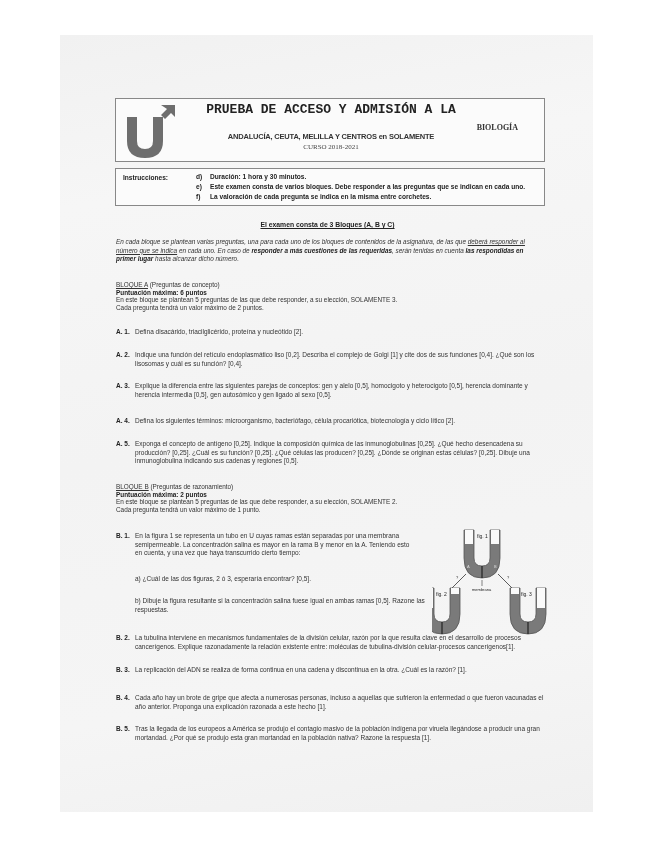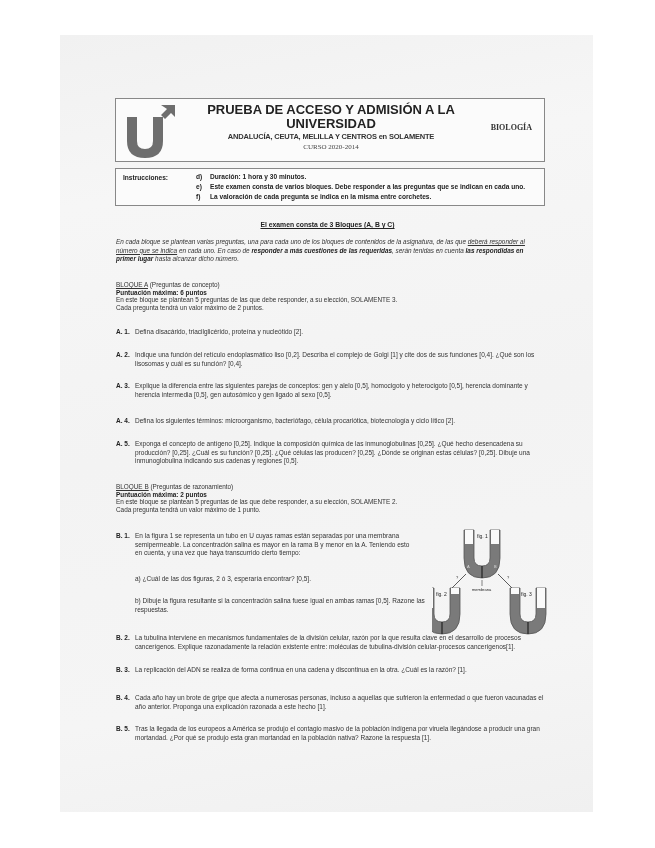--- a/index.html
+++ b/index.html
@@ -11,32 +11,32 @@
     position:absolute; left:60px; top:35px; width:533px; height:777px;
     background:linear-gradient(170deg,#f1f1f1 0%,#f6f6f6 20%,#f3f3f3 50%,#f5f5f5 80%,#f0f0f0 100%);
   }
   .header-box {
     position:absolute; left:115px; top:98px; width:428px; height:62px;
     border:1px solid #888; background:#fbfbfb;
   }
   .logo { position:absolute; left:5px; top:4px; width:55px; height:55px; }
   .title {
     position:absolute; left:80px; top:4px; width:270px; text-align:center;
-    font-family:Liberation Sans, sans-serif; font-weight:bold; font-size:13px; line-height:14px; color:#222;
+    font-family:Liberation Mono, monospace; font-weight:bold; font-size:13px; line-height:14px; color:#222;
   }
   .subtitle {
     position:absolute; left:80px; top:33px; width:270px; text-align:center;
     font-size:7.5px; font-weight:bold; color:#333; letter-spacing:-0.2px;
   }
   .curso {
     position:absolute; left:80px; top:44px; width:270px; text-align:center;
     font-family:"Liberation Serif", serif; font-size:7px; color:#444;
   }
   .subject {
-    position:absolute; right:12px; top:24px;
+    position:absolute; right:26px; top:24px;
     font-family:"Liberation Serif", serif; font-weight:bold; font-size:8px; color:#333;
   }
   .instr-box {
     position:absolute; left:115px; top:168px; width:428px; height:36px;
     border:1px solid #888; background:#fbfbfb; font-size:6.6px; color:#222;
   }
   .instr-label { position:absolute; left:7px; top:5px; font-weight:bold; }
   .instr-item { position:absolute; left:80px; font-weight:bold; }
   .instr-item .k { display:inline-block; width:14px; }
   .exam-heading {
@@ -65,24 +65,23 @@
 
 <div class="page"></div>
 
 <div class="header-box">
   <svg class="logo" viewBox="0 0 55 55">
     <path d="M6 14 L16 14 L16 38 Q16 46 24 46 Q32 46 32 38 L32 14 L42 14 L42 38 Q42 55 24 55 Q6 55 6 38 Z" fill="#6e6e6e"></path>
     <path d="M40 2 L54 2 L54 14 L50 10 L44 16 L40 12 L46 6 Z" fill="#6e6e6e"></path>
   </svg>
   <div class="title">
     <div>PRUEBA DE ACCESO Y ADMISIÓN A LA</div>
-    <div>UNIVERSIDAD</div>
   </div>
   <div class="subtitle">ANDALUCÍA, CEUTA, MELILLA Y CENTROS en SOLAMENTE</div>
-  <div class="curso">CURSO 2020-2014</div>
+  <div class="curso">CURSO 2018-2021</div>
   <div class="subject">BIOLOGÍA</div>
 </div>
 
 <div class="instr-box">
   <div class="instr-label">Instrucciones:</div>
   <div class="instr-item" style="top:4px">
     <span class="k">d)</span><span>Duración: 1 hora y 30 minutos.</span>
   </div>
   <div class="instr-item" style="top:14px">
     <span class="k">e)</span><span>Este examen consta de varios bloques. Debe responder a las preguntas que se indican en cada uno.</span>

